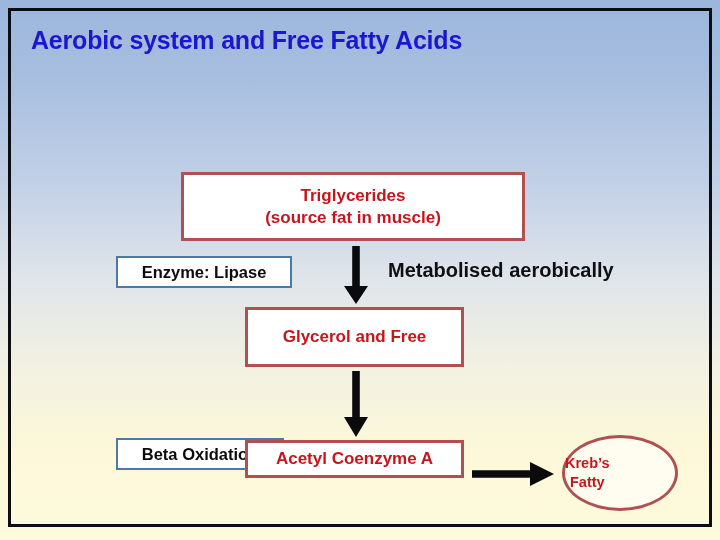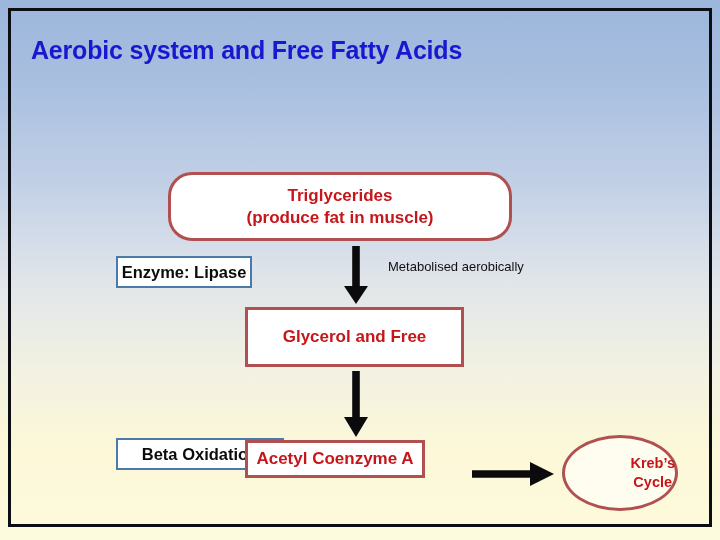--- a/index.html
+++ b/index.html
@@ -45,21 +45,20 @@
   
   #title {
     position: absolute;
     left: 31px;
     top: 26px;
     font-size: 25px;
     font-weight: bold;
     color: #1b17cf;
     letter-spacing: -0.2px;
     white-space: nowrap;
-    margin-top: 10px;
   }
   #body-text {
     position: absolute;
     left: 31px;
     top: 68px;
     width: 660px;
     font-size: 18.5px;
     line-height: 25.5px;
     color: #18181b;
   }
@@ -86,72 +85,71 @@
     border: 2px solid #4a7ba8;
     color: #0c0c0f;
     font-weight: bold;
     display: flex;
     align-items: center;
     justify-content: center;
     text-align: center;
   }
 
   #box-triglycerides {
-    left: 168px; top: 172px;
+    left: 181px; top: 172px;
     width: 344px; height: 69px;
     font-size: 17px;
-    border-radius: 24px;
   }
   #box-glycerol {
     left: 245px; top: 307px;
     width: 219px; height: 60px;
     font-size: 17px;
   }
   #box-acetyl {
     left: 245px; top: 440px;
-    width: 180px; height: 38px;
+    width: 219px; height: 38px;
     font-size: 17px;
   }
   #box-enzyme {
     left: 116px; top: 256px;
-    width: 136px; height: 32px;
+    width: 176px; height: 32px;
     font-size: 16.5px;
   }
   #box-beta {
     left: 116px; top: 390px;
     width: 168px; height: 32px;
     font-size: 16.5px;
     margin-top: 48px;
   }
 
   #label-metabolised {
     position: absolute;
     left: 388px; top: 259px;
-    font-size: 13px;
-    font-weight: normal;
+    font-size: 20px;
+    font-weight: bold;
     color: #101014;
     white-space: nowrap;
   }
 
   
   #oval-krebs {
     position: absolute;
     left: 562px; top: 435px;
     width: 116px; height: 76px;
     box-sizing: border-box;
     background: #fffdf0;
     border: 3px solid #b05050;
     border-radius: 50%;
     color: #c6161b;
     font-weight: bold;
     font-size: 14.5px;
     line-height: 19px;
     display: flex;
     align-items: center;
-    justify-content: flex-end;
+    justify-content: flex-start;
     text-align: center;
   }
 
   
   .arrow { position: absolute; }
 
   
   #logo {
     position: absolute;
     left: 600px; top: 489px;
@@ -176,21 +174,21 @@
 <div id="slide">
 
   <div id="slide-frame"></div>
 
   <div id="title">Aerobic system and Free Fatty Acids</div>
 
 
   <div class="rbox" id="box-triglycerides">
     <div>
       <span>Triglycerides</span><br>
-      <span>(produce fat in muscle)</span>
+      <span>(source fat in muscle)</span>
     </div>
   </div>
 
   <div class="bbox" id="box-enzyme">Enzyme: Lipase</div>
 
   <div id="label-metabolised">Metabolised aerobically</div>
 
   <svg class="arrow" style="left:336px; top:246px;" width="40" height="62" viewBox="0 0 40 62">
     <path d="M16.2 0 H23.8 V40 H32 L20 58 L8 40 H16.2 Z" fill="#0b0b0d"></path>
   </svg>
@@ -209,18 +207,18 @@
 
   <div class="rbox" id="box-acetyl">Acetyl Coenzyme A</div>
 
   <svg class="arrow" style="left:472px; top:458px;" width="86" height="32" viewBox="0 0 86 32">
     <path d="M0 12.2 H58 V4 L82 16 L58 28 V19.8 H0 Z" fill="#0b0b0d"></path>
   </svg>
 
   <div id="oval-krebs">
     <div>
       <span>Kreb’s</span><br>
-      <span>Cycle</span>
+      <span>Fatty</span>
     </div>
   </div>
 
 
 </div>
 
 </body></html>

